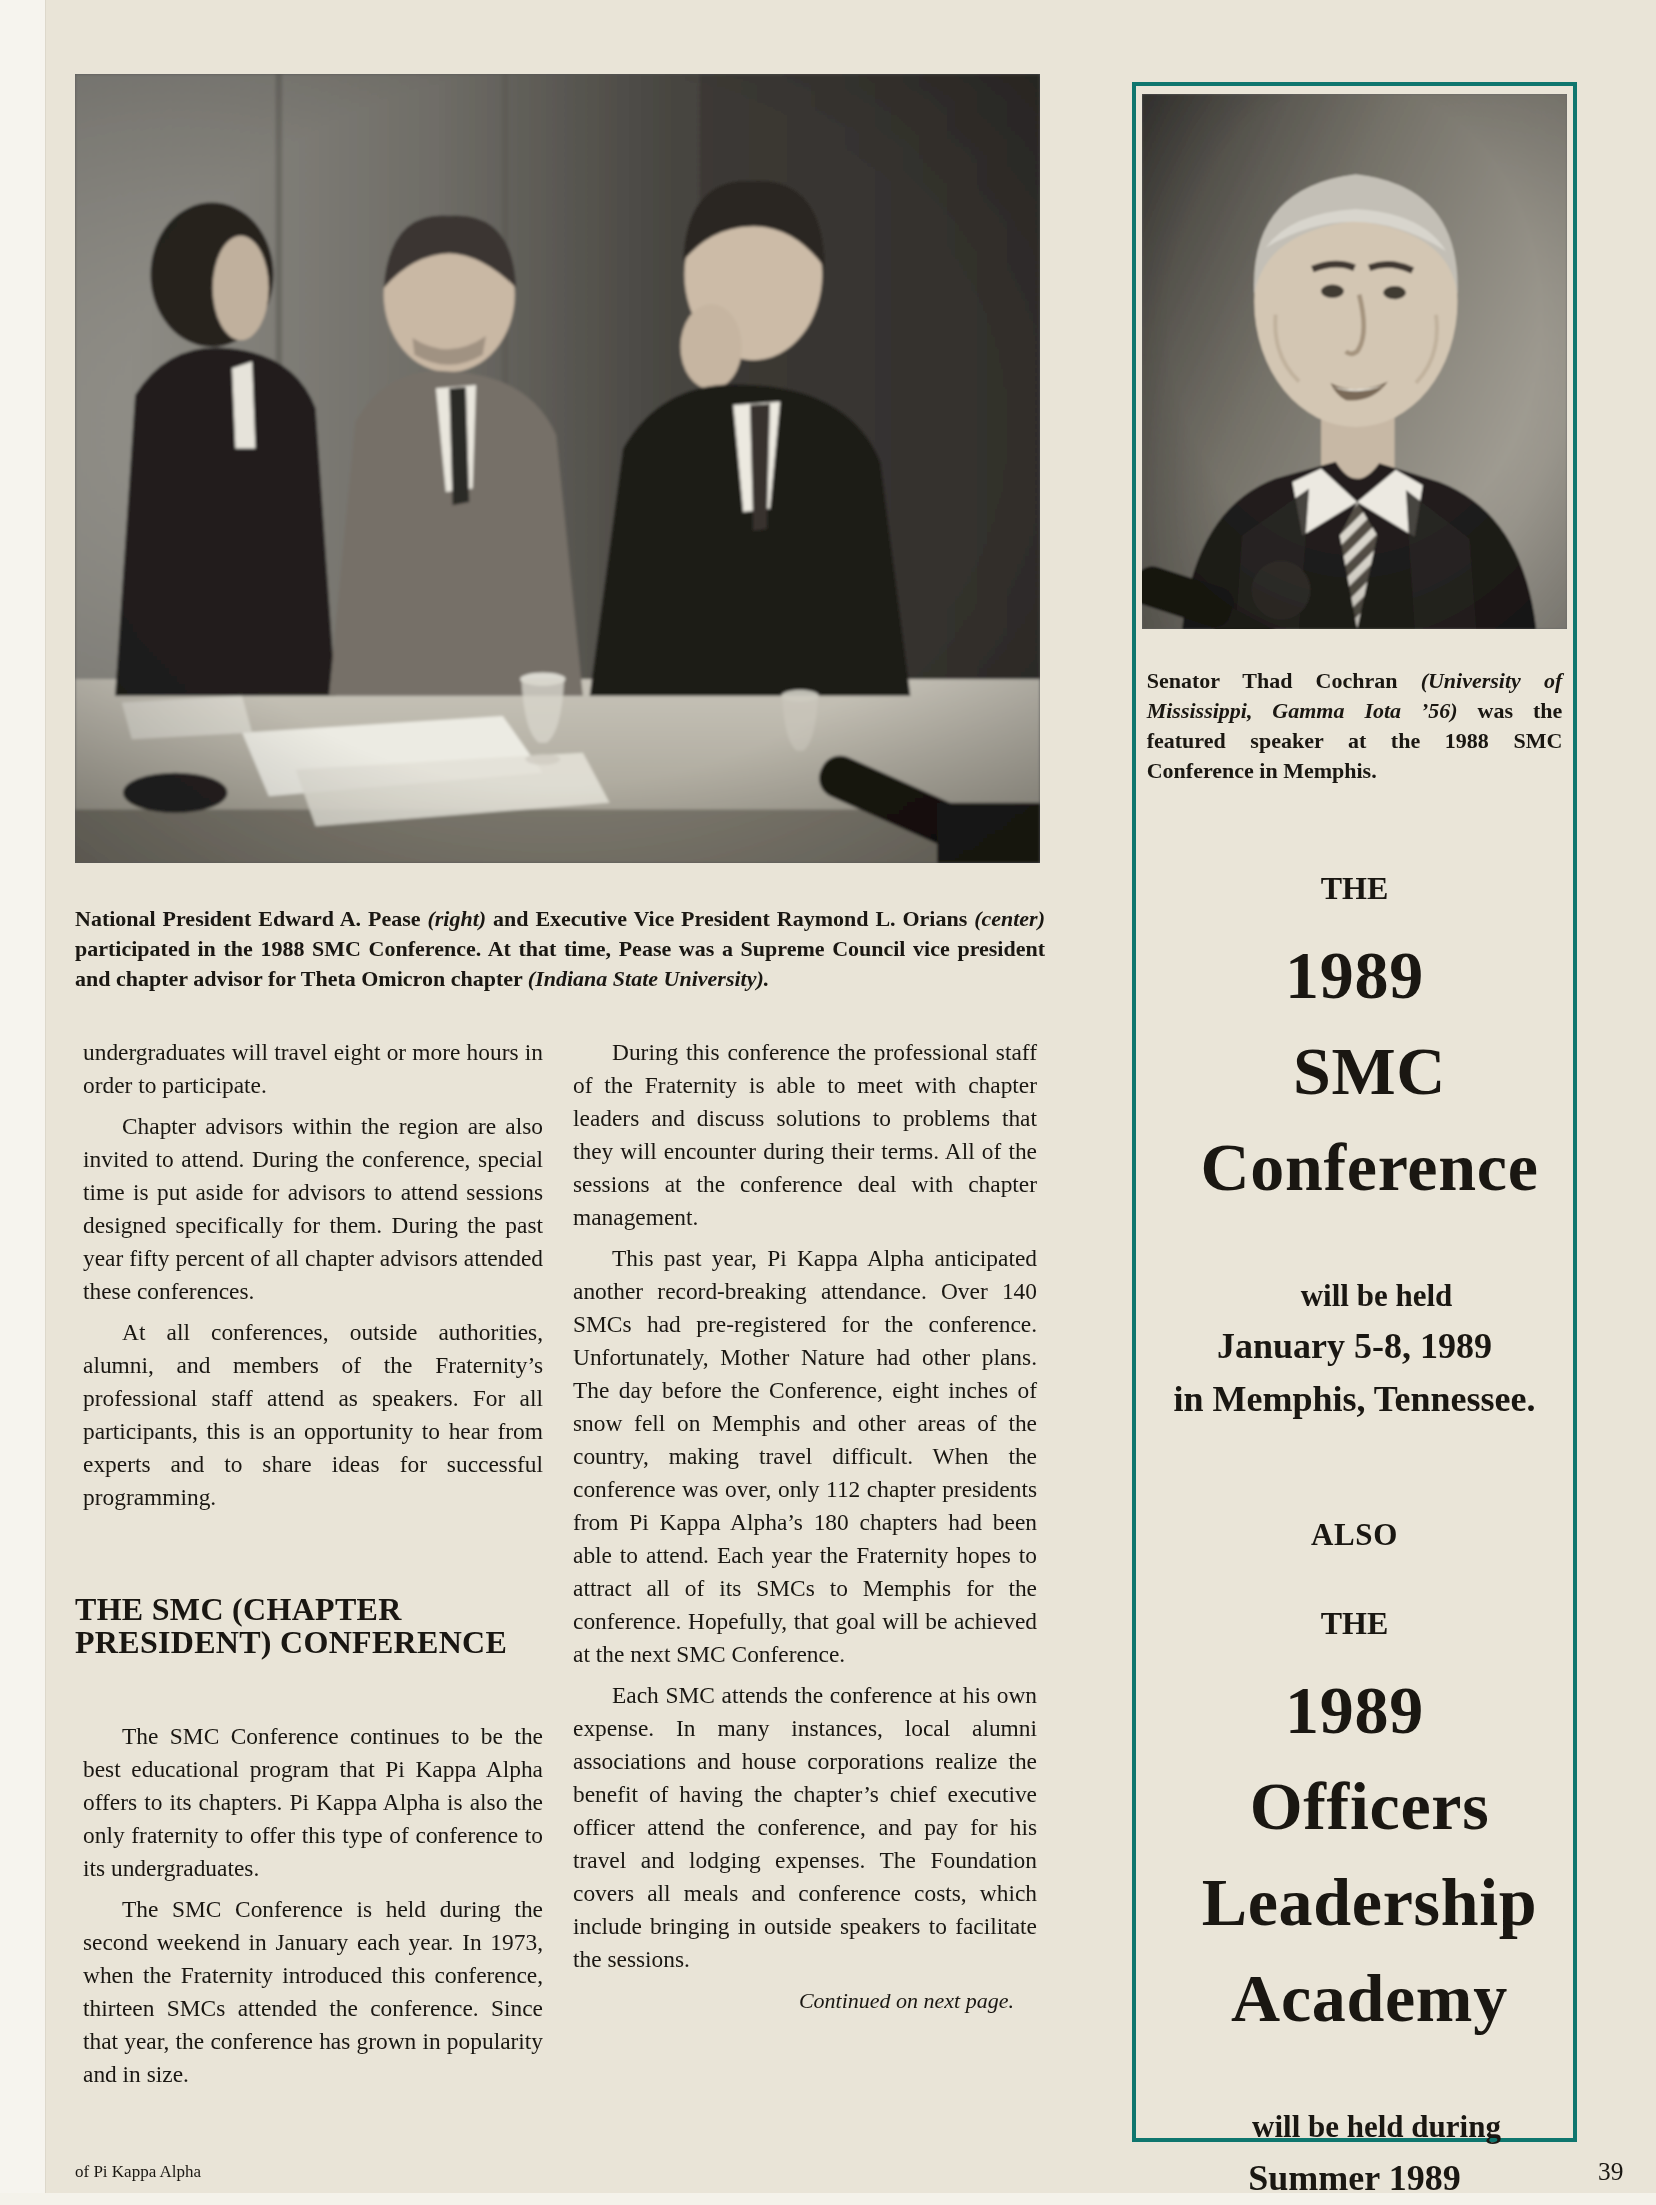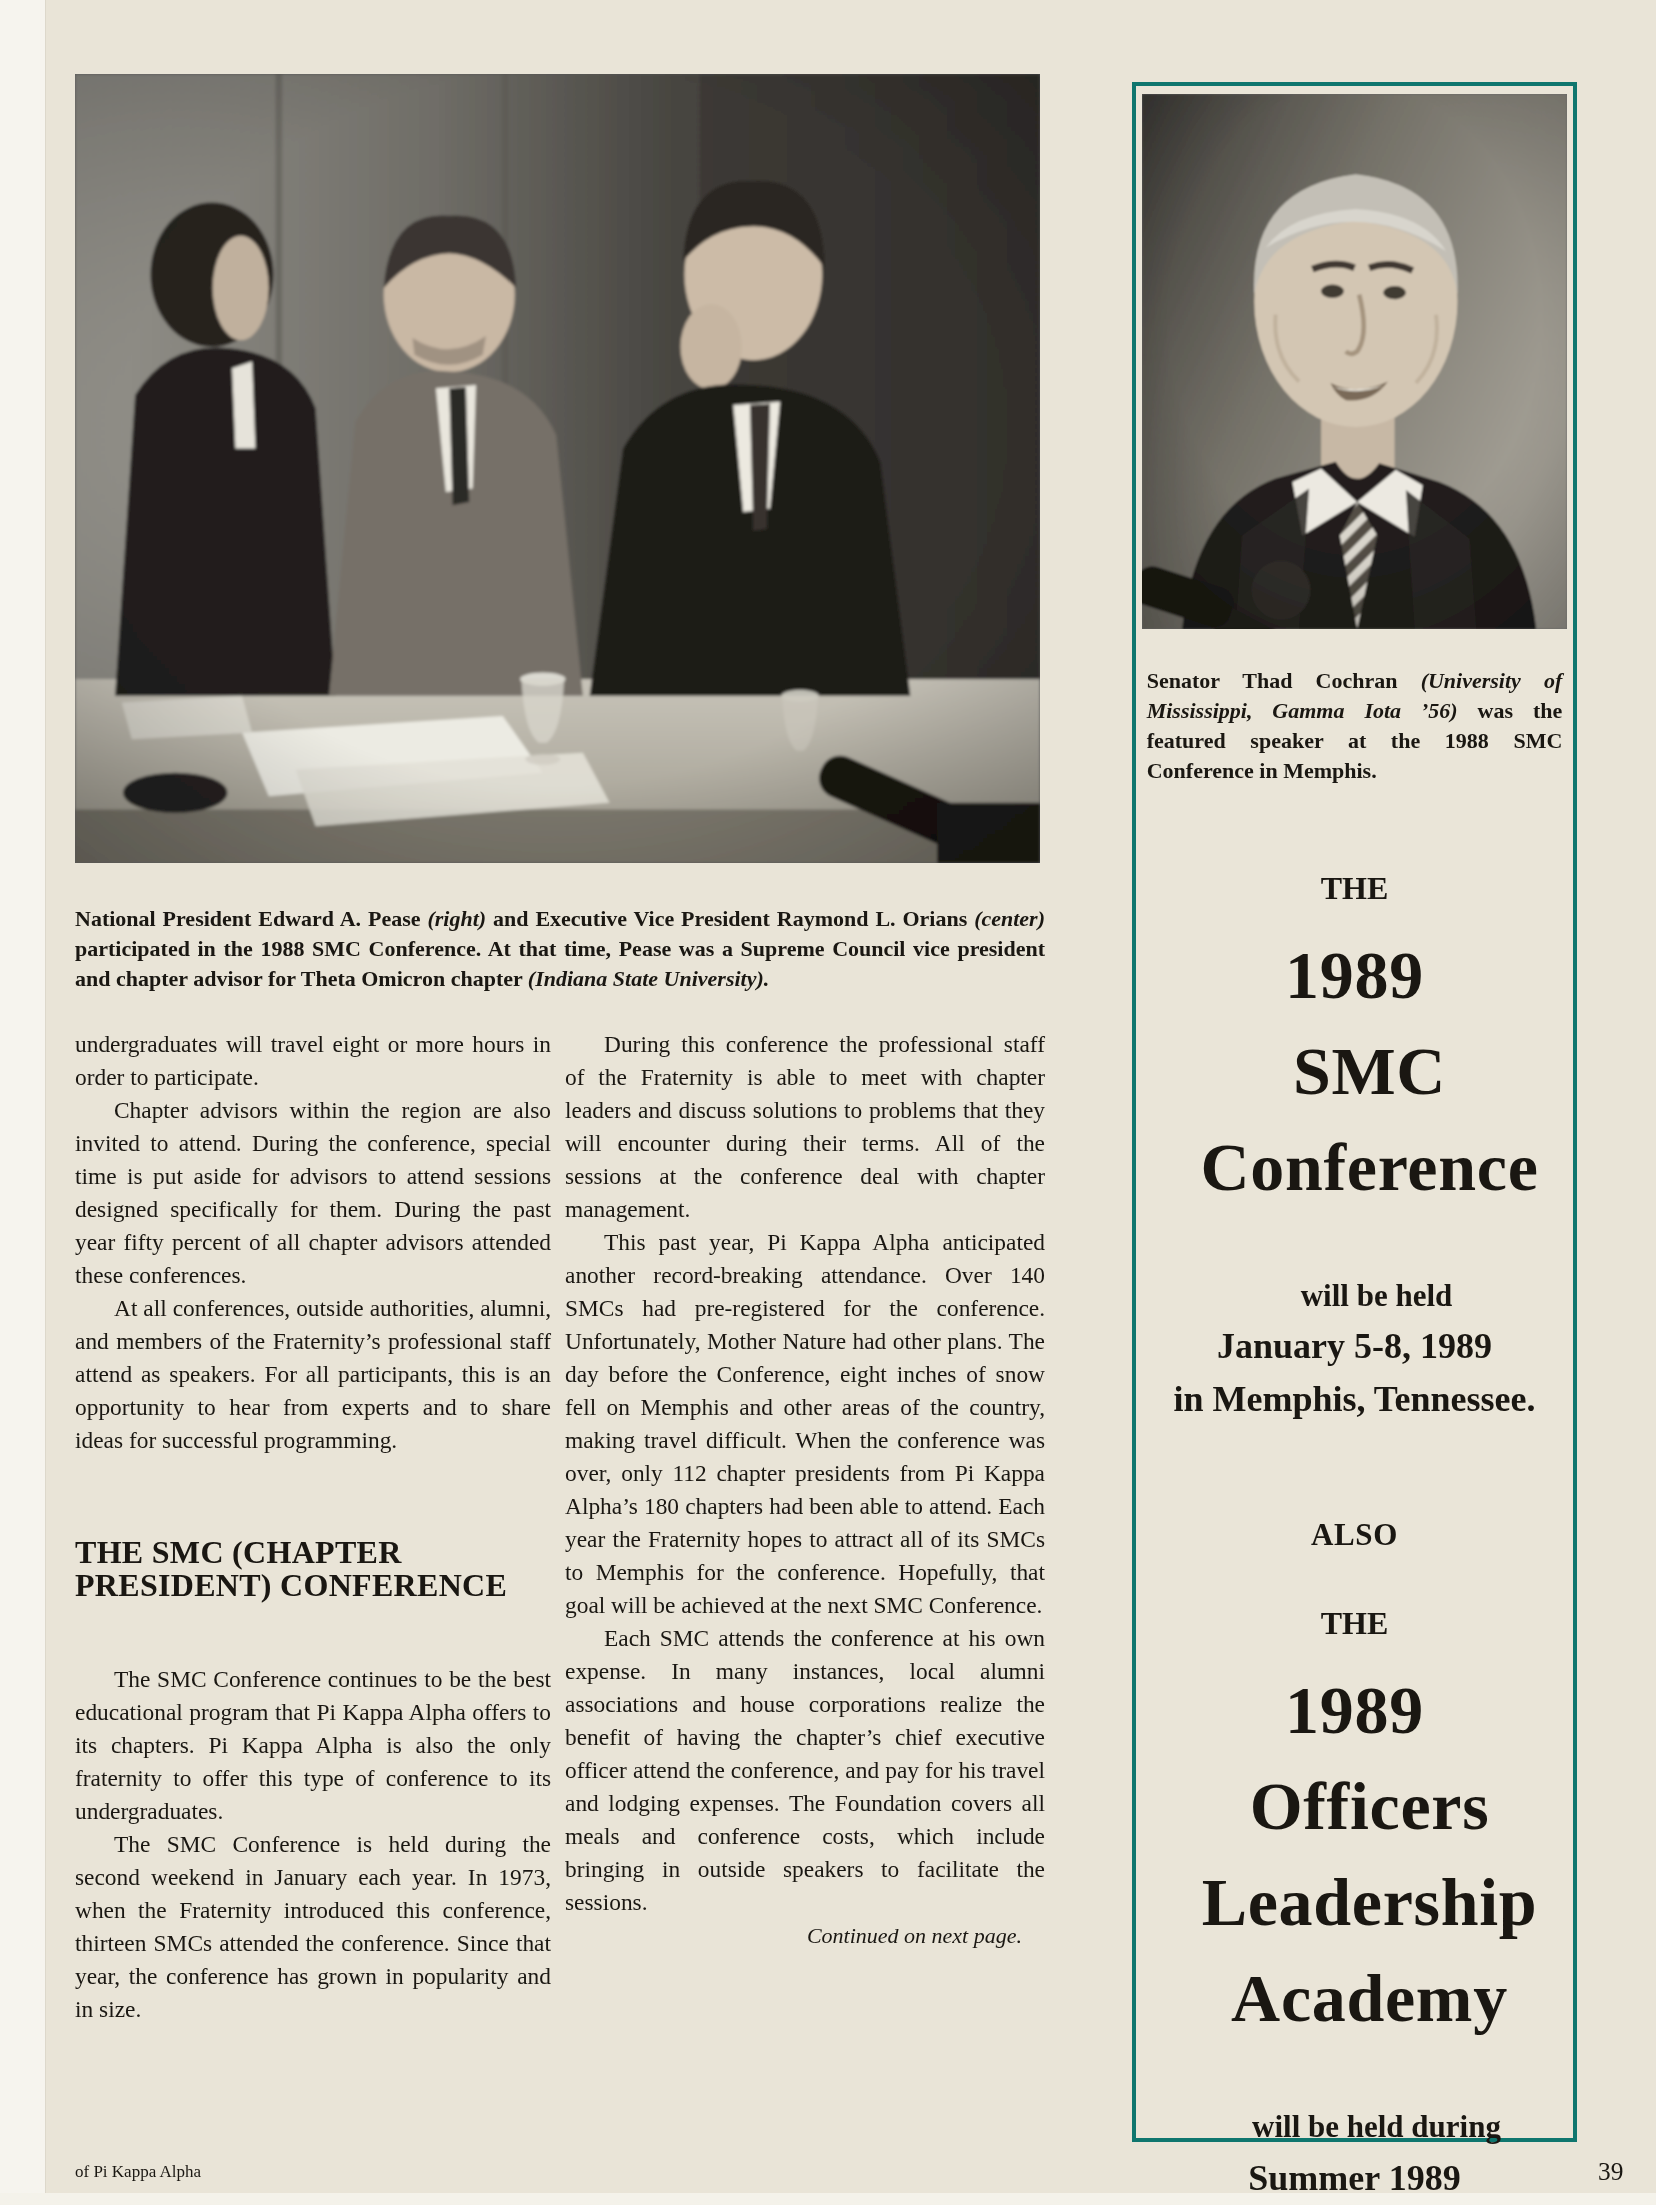--- a/index.html
+++ b/index.html
@@ -20,21 +20,21 @@
   .caption-main{
     position:absolute;left:75px;top:882px;width:970px;
     font-weight:bold;font-size:22px;line-height:30px;text-align:justify;
   }
   .it{font-style:italic;}
 
   
   .col{position:absolute;top:1028px;font-size:23.4px;line-height:33px;text-align:justify;}
   .col-left{left:75px;width:476px;}
   .col-mid{left:565px;width:480px;}
-  .col p{margin:0;}
+  .col p{margin:8px;}
   .col p.indent{text-indent:39px;}
   .subhead{
     font-weight:bold;font-size:32px;line-height:33px;text-align:left;
     margin:79px 0 61px 0;letter-spacing:0.3px;
   }
   .continued{font-style:italic;text-align:right;padding-right:23px;margin-top:17.4px;font-size:22px;}
 
   
   .sidebar-box{
     position:absolute;left:1101px;top:82px;width:445px;height:2060px;

